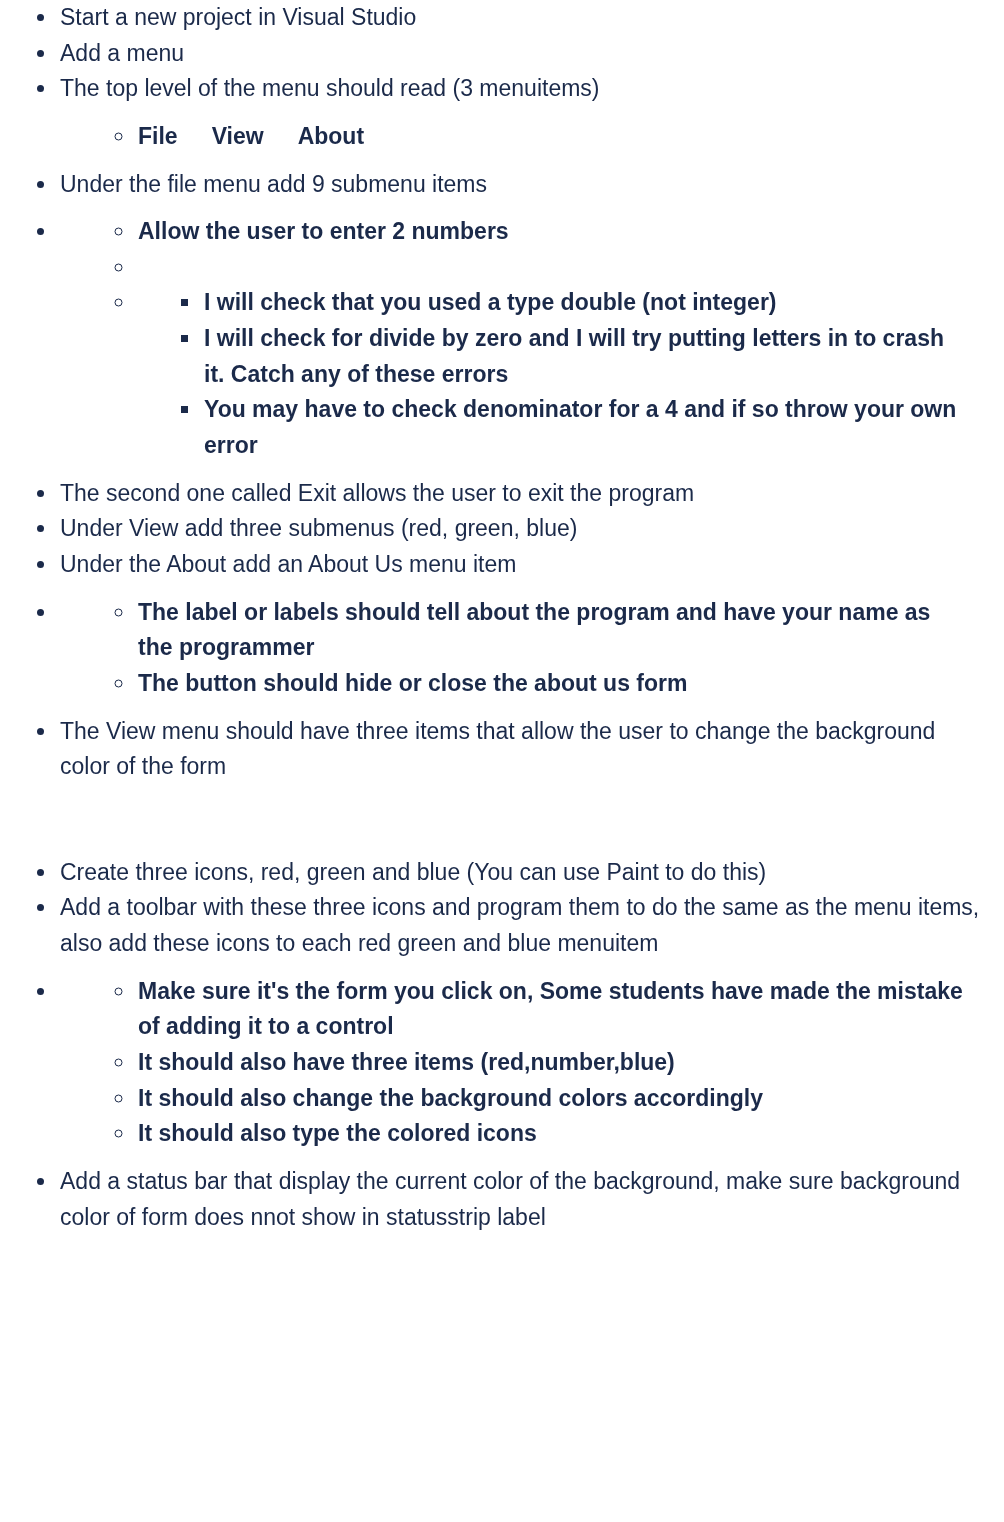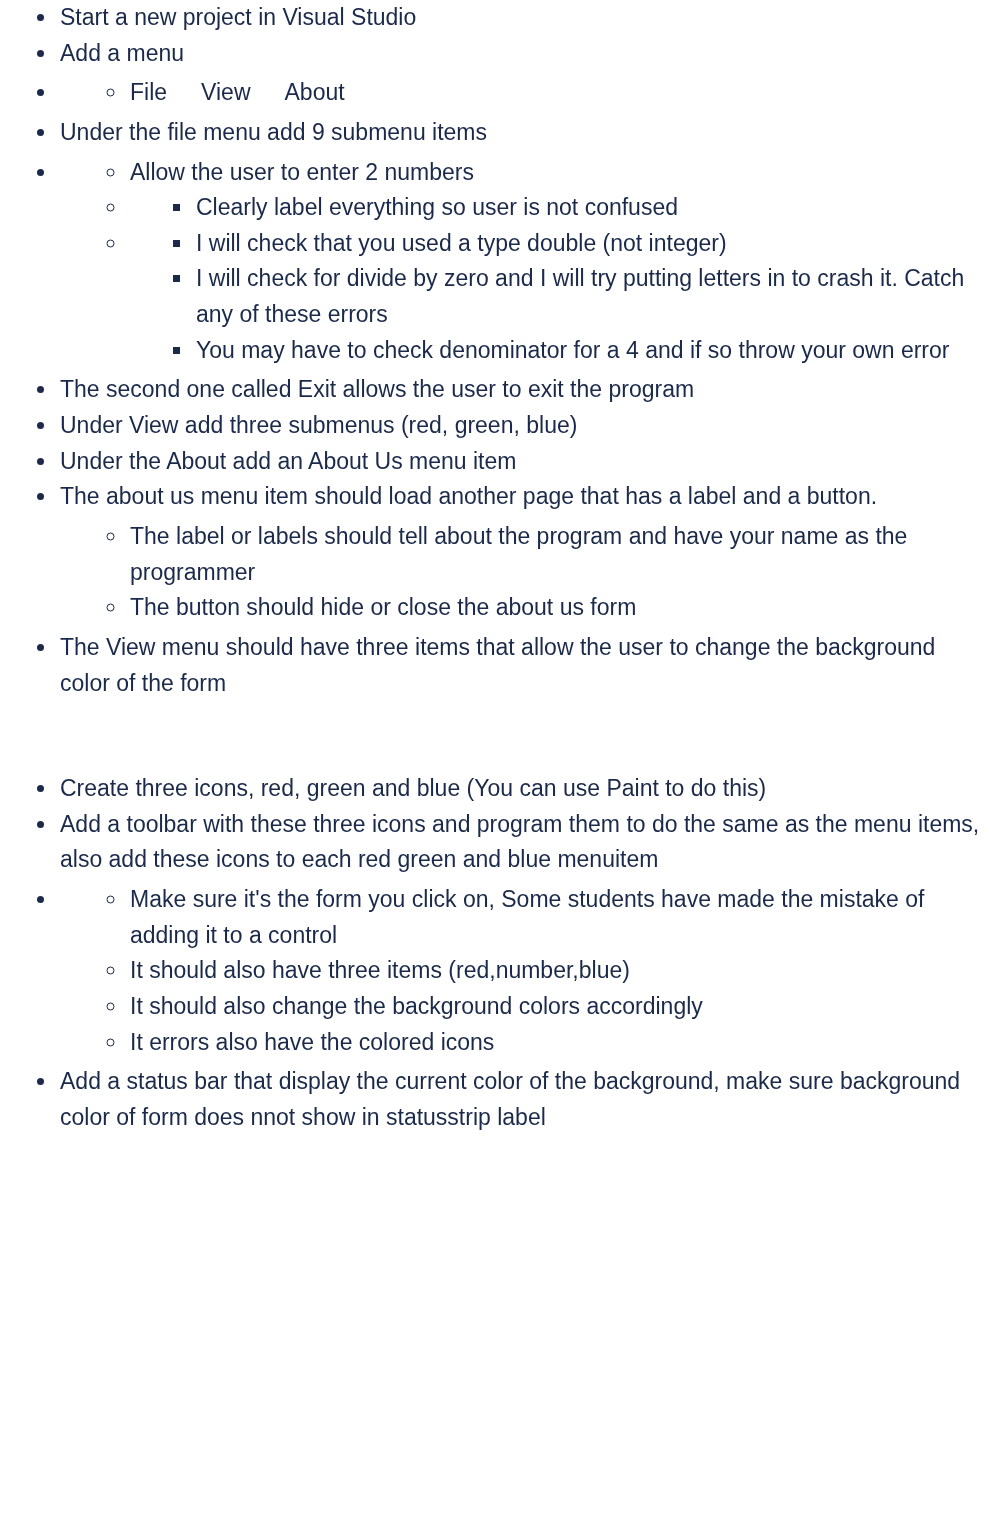--- a/index.html
+++ b/index.html
@@ -18,21 +18,22 @@
     box-sizing: border-box;
   }
   ul.level1 {
     list-style-type: disc;
     padding-left: 48px;
     margin: 0;
   }
   ul.level2 {
     list-style-type: circle;
     padding-left: 64px;
-    margin: 4px;
+    margin: 12px;
+    font-weight: bold;
   }
   ul.level3 {
     list-style-type: square;
     padding-left: 64px;
     margin: 0;
   }
   li {
     margin: 0;
     padding: 0 6px 0 2px;
   }
@@ -42,50 +43,48 @@
   .inline-spaced span {
     display: inline-block;
   }
 </style>
 </head>
 <body>
 
 <ul class="level1" id="listA">
     <li><span>Start a new project in Visual Studio</span></li>
     <li><span>Add a menu</span></li>
-    <li><ul class="level2">
+    <li><span>The top level of the menu should read (3 menuitems)</span><ul class="level2">
         <li><span class="inline-spaced"><span style="margin-right: 34px;">File</span><span style="margin-right: 34px;">View</span><span style="margin-right: 0px;">About</span></span></li>
       </ul></li>
     <li><span>Under the file menu add 9 submenu items</span></li>
     <li><ul class="level2">
         <li><span>Allow the user to enter 2 numbers</span></li>
-        <li><ul class="level3">
-            <li><span>Clearly label everything so user is not confused</span></li>
-          </ul></li>
+        <li></li>
         <li><ul class="level3">
             <li><span>I will check that you used a type double (not integer)</span></li>
             <li><span>I will check for divide by zero and I will try putting letters in to crash it. Catch any of these errors</span></li>
             <li><span>You may have to check denominator for a 4 and if so throw your own error</span></li>
           </ul></li>
       </ul></li>
     <li><span>The second one called Exit allows the user to exit the program</span></li>
     <li><span>Under View add three submenus (red, green, blue)</span></li>
     <li><span>Under the About add an About Us menu item</span></li>
-    <li><span>The about us menu item should load another page that has a label and a button.</span><ul class="level2">
+    <li><ul class="level2">
         <li><span>The label or labels should tell about the program and have your name as the programmer</span></li>
         <li><span>The button should hide or close the about us form</span></li>
       </ul></li>
     <li><span>The View menu should have three items that allow the user to change the background color of the form</span></li>
   </ul>
 
 <div class="spacer"></div>
 
 <ul class="level1" id="listB">
     <li><span>Create three icons, red, green and blue (You can use Paint to do this)</span></li>
     <li><span>Add a toolbar with these three icons and program them to do the same as the menu items, also add these icons to each red green and blue menuitem</span></li>
     <li><ul class="level2">
         <li><span>Make sure it's the form you click on, Some students have made the mistake of adding it to a control</span></li>
         <li><span>It should also have three items (red,number,blue)</span></li>
         <li><span>It should also change the background colors accordingly</span></li>
-        <li><span>It errors also have the colored icons</span></li>
+        <li><span>It should also type the colored icons</span></li>
       </ul></li>
     <li><span>Add a status bar that display the current color of the background, make sure background color of form does nnot show in statusstrip label</span></li>
   </ul>
 
 </body></html>

